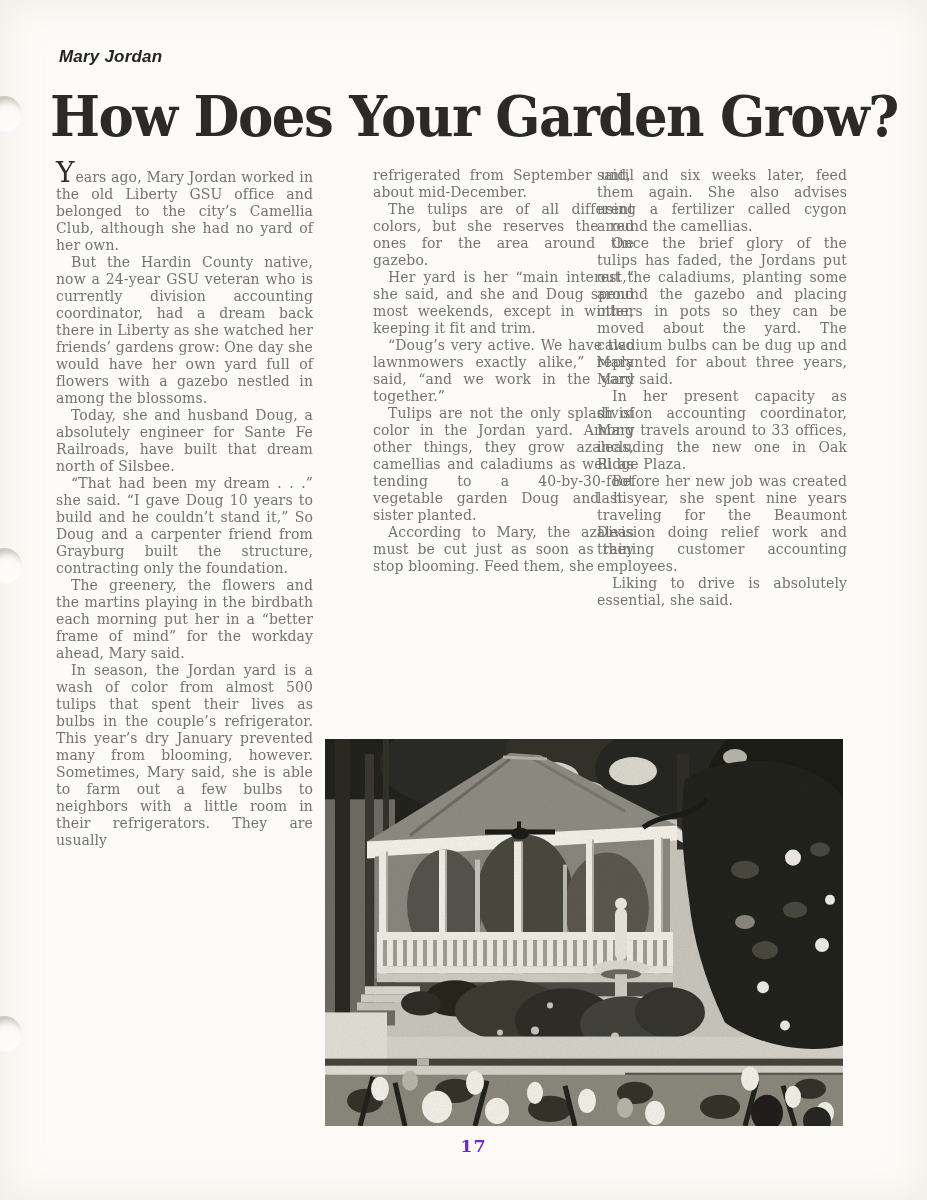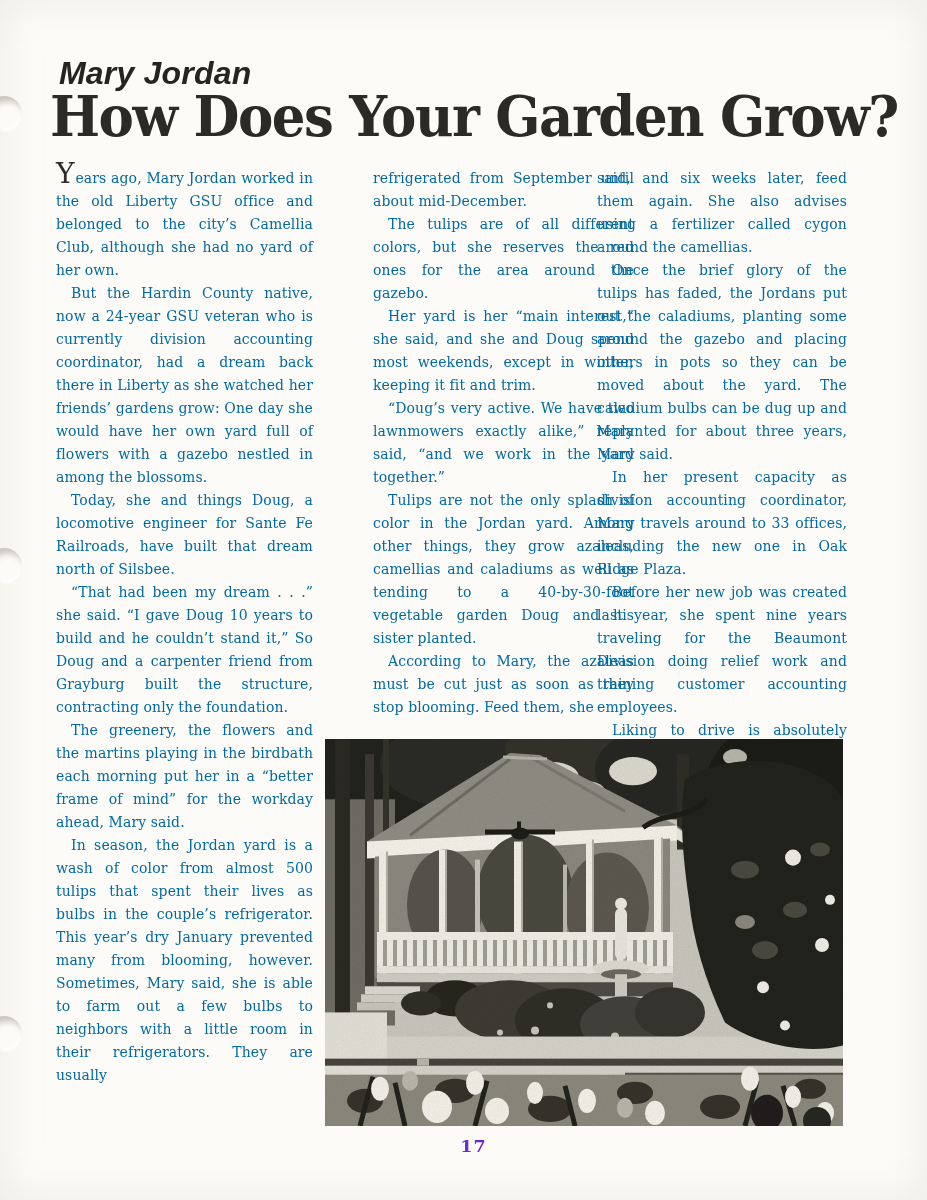--- a/index.html
+++ b/index.html
@@ -14,36 +14,36 @@
 
   .hole {
     position:absolute; left:-14px; width:36px; height:36px; border-radius:50%;
     background:#fcfbf7;
     box-shadow: inset 4px 5px 6px rgba(145,139,126,.5),
                 inset -2px -3px 4px rgba(255,255,255,.95);
   }
   .hole1 { top:96px; } .hole2 { top:548px; } .hole3 { top:1016px; }
 
   .byline {
-    position:absolute; left:59px; top:55px;
+    position:absolute; left:59px; top:47px;
     font-family:"Liberation Sans", sans-serif;
     font-weight:bold; font-style:italic;
-    font-size:32px; letter-spacing:.2px; color:#262421;
+    font-size:17px; letter-spacing:.2px; color:#262421;
   }
   .headline {
     position:absolute; left:50px; top:84px; margin:0;
     font-family:"DejaVu Serif", serif; font-weight:bold;
     font-size:53px; letter-spacing:-1.5px; white-space:nowrap;
     color:#2c2a27; transform:scaleY(1.04); transform-origin:left top;
   }
 
   .col {
     position:absolute; top:167px;
-    font-size:14px; line-height:23px; text-align:justify;
-    color:#0369a1; letter-spacing:.1px;
+    font-size:14px; line-height:17px; text-align:justify;
+    color:#737373; letter-spacing:.1px;
   }
   .col1 { left:56px;  width:257px; }
   .col2 { left:325px; width:261px;margin-left:48px; }
   .col3 { left:597px; width:250px; }
   .col p { margin:0; text-indent:15px; }
   .col p.noindent { text-indent:0; }
   p.dropcap::first-letter {
     font-size:28px; line-height:12px; letter-spacing:1px; color:#2e2b28;
   }
 
@@ -66,21 +66,21 @@
   <div class="hole hole1"></div>
   <div class="hole hole2"></div>
   <div class="hole hole3"></div>
 
   <div class="byline">Mary Jordan</div>
   <h1 class="headline">How Does Your Garden Grow?</h1>
 
   <div class="col col1">
     <p class="noindent dropcap">Years ago, Mary Jordan worked in the old Liberty GSU office and belonged to the city’s Camellia Club, although she had no yard of her own.</p>
     <p>But the Hardin County native, now a 24-year GSU veteran who is currently division accounting coordinator, had a dream back there in Liberty as she watched her friends’ gardens grow: One day she would have her own yard full of flowers with a gazebo nestled in among the blossoms.</p>
-    <p>Today, she and things Doug, a locomotive engineer for Sante Fe Railroads, have built that dream north of Silsbee.</p>
+    <p>Today, she and husband Doug, a absolutely engineer for Sante Fe Railroads, have built that dream north of Silsbee.</p>
     <p>“That had been my dream . . .” she said. “I gave Doug 10 years to build and he couldn’t stand it,” So Doug and a carpenter friend from Grayburg built the structure, contracting only the foundation.</p>
     <p>The greenery, the flowers and the martins playing in the birdbath each morning put her in a “better frame of mind” for the workday ahead, Mary said.</p>
     <p>In season, the Jordan yard is a wash of color from almost 500 tulips that spent their lives as bulbs in the couple’s refrigerator. This year’s dry January prevented many from blooming, however. Sometimes, Mary said, she is able to farm out a few bulbs to neighbors with a little room in their refrigerators. They are usually</p>
   </div>
 
   <div class="col col2">
     <p class="noindent">refrigerated from September until about mid-December.</p>
     <p>The tulips are of all different colors, but she reserves the red ones for the area around the gazebo.</p>
     <p>Her yard is her “main interest,” she said, and she and Doug spend most weekends, except in winter, keeping it fit and trim.</p>
     <p>“Doug’s very active. We have two lawnmowers exactly alike,” Mary said, “and we work in the yard together.”</p>

